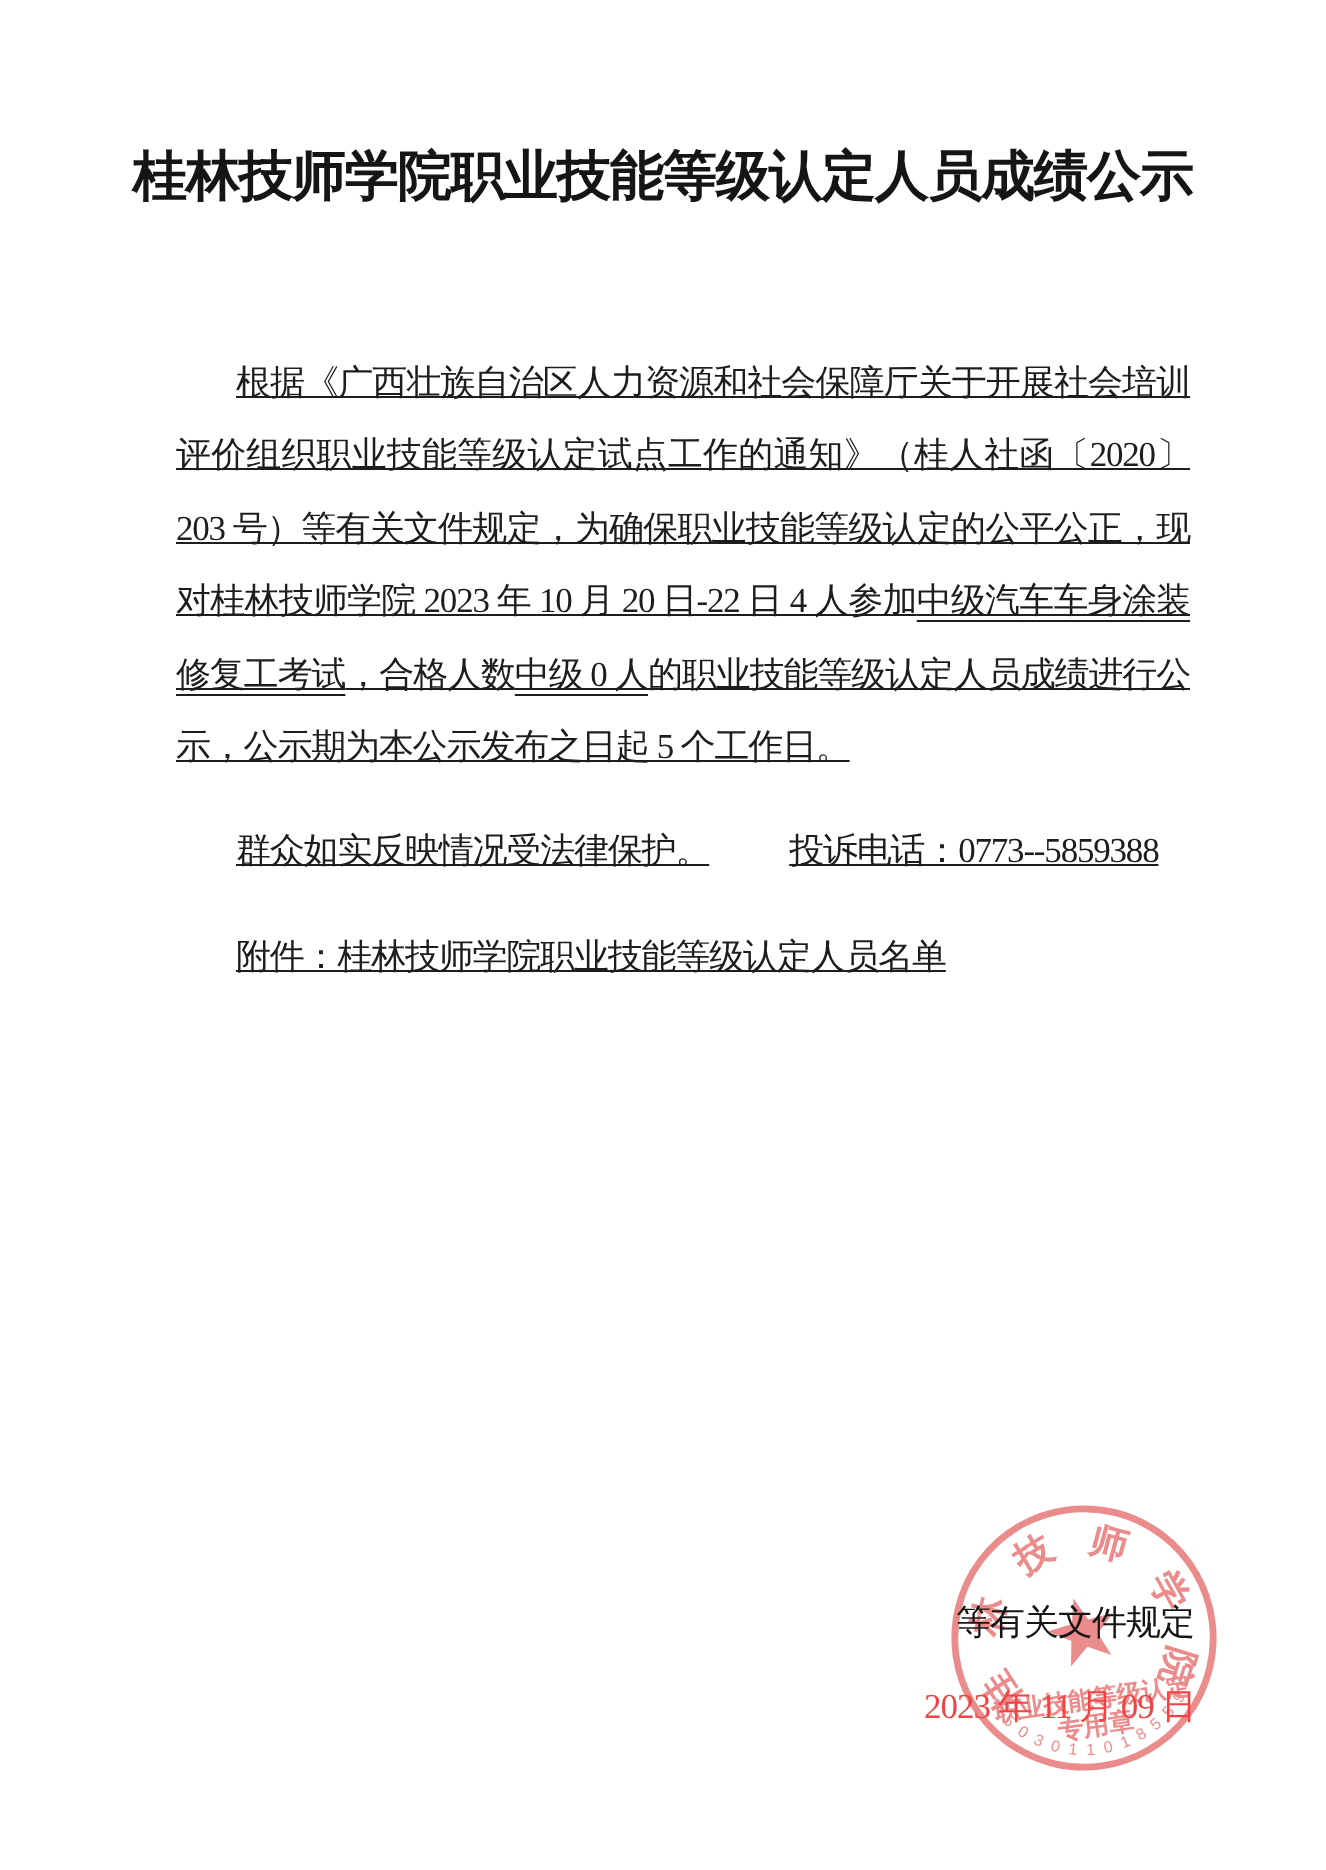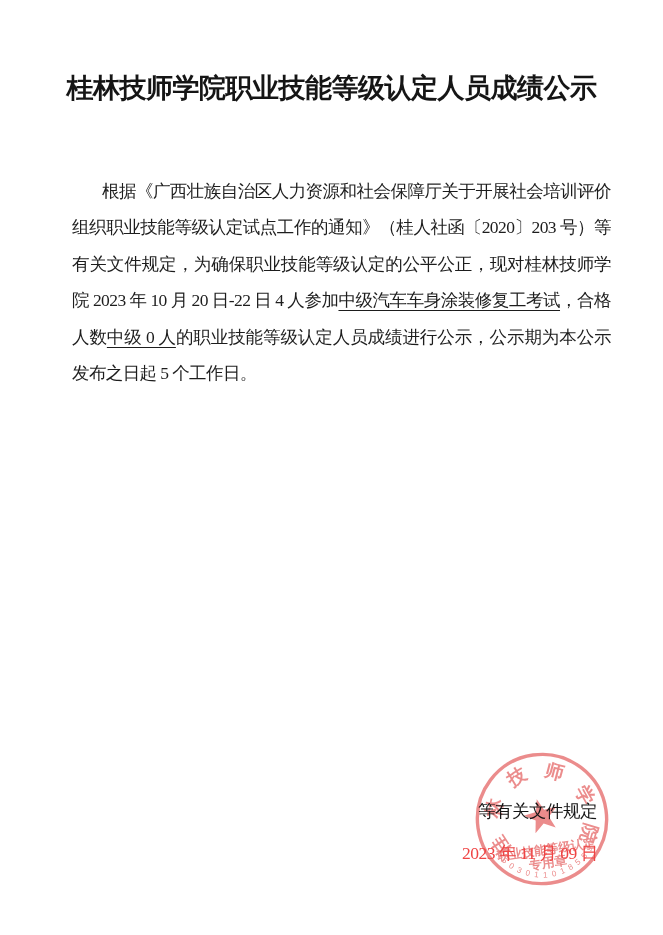--- a/index.html
+++ b/index.html
@@ -20,21 +20,21 @@
     line-height:36px;
     color:#151515;
   }
   .content {
     margin:67px 52px 0 72px;
     font-size:17.5px;
     letter-spacing:-0.6px;
     line-height:36.4px;
     text-align:justify;
   }
-  .content p { margin:0; text-indent:30px; }
+  .content p { margin:16px; text-indent:30px;text-decoration:underline; }
   .u { text-decoration:underline; text-underline-offset:4px; }
   .phone-gap { display:inline-block; width:40px; }
   .sig-org {
     position:absolute; left:478px; top:801px;
     font-size:17.5px; letter-spacing:-0.5px; line-height:1.2;
     color:#151515; z-index:3;
   }
   .sig-date {
     position:absolute; left:462px; top:843px;
     font-size:17.5px; letter-spacing:-0.5px; line-height:1.2;
@@ -76,21 +76,23 @@
 <body>
 
 <div class="page">
 
   <div class="doc-title">桂林技师学院职业技能等级认定人员成绩公示</div>
 
   <div class="content">
     <p><span>根据《广西壮族自治区人力资源和社会保障厅关于开展社会培训评价组织职业技能等级认定试点工作的通知》（桂人社函〔2020〕203 号）等有关文件规定，为确保职业技能等级认定的公平公正，现对桂林技师学院 2023 年 10 月 20 日-22 日 4 人参加</span><span class="u">中级汽车车身涂装修复工考试</span><span>，合格人数</span><span class="u">中级 0 人</span><span>的职业技能等级认定人员成绩进行公示，公示期为本公示发布之日起 5 个工作日。</span></p>
 
 
+    <p><span>群众如实反映情况受法律保护。</span><span class="phone-gap"></span><span>投诉电话：0773--5859388</span></p>
 
+    <p>附件：桂林技师学院职业技能等级认定人员名单</p>
   </div>
 
   <div class="seal" style="color: rgb(232, 120, 120);">
     <svg viewBox="0 0 200 200">
       <g transform="rotate(-8 100 100)">
         <circle class="seal-ring" cx="100" cy="100" r="76"></circle>
         <polygon class="seal-star" points="97.1,76.2 104,89.5 118.9,87.8 108.4,98.5 114.6,112.1 101.2,105.4 90.1,115.5 92.4,100.7 79.3,93.3 94.1,90.9"></polygon>
         <g>
             <text x="47.4341483518743" y="124.51185918096056" transform="rotate(-115 47.4341483518743 124.51185918096056)" class="seal-ring-char">桂</text>
             <text x="45.852335263162296" y="79.21465892637258" transform="rotate(-69 45.852335263162296 79.21465892637258)" class="seal-ring-char">林</text>

